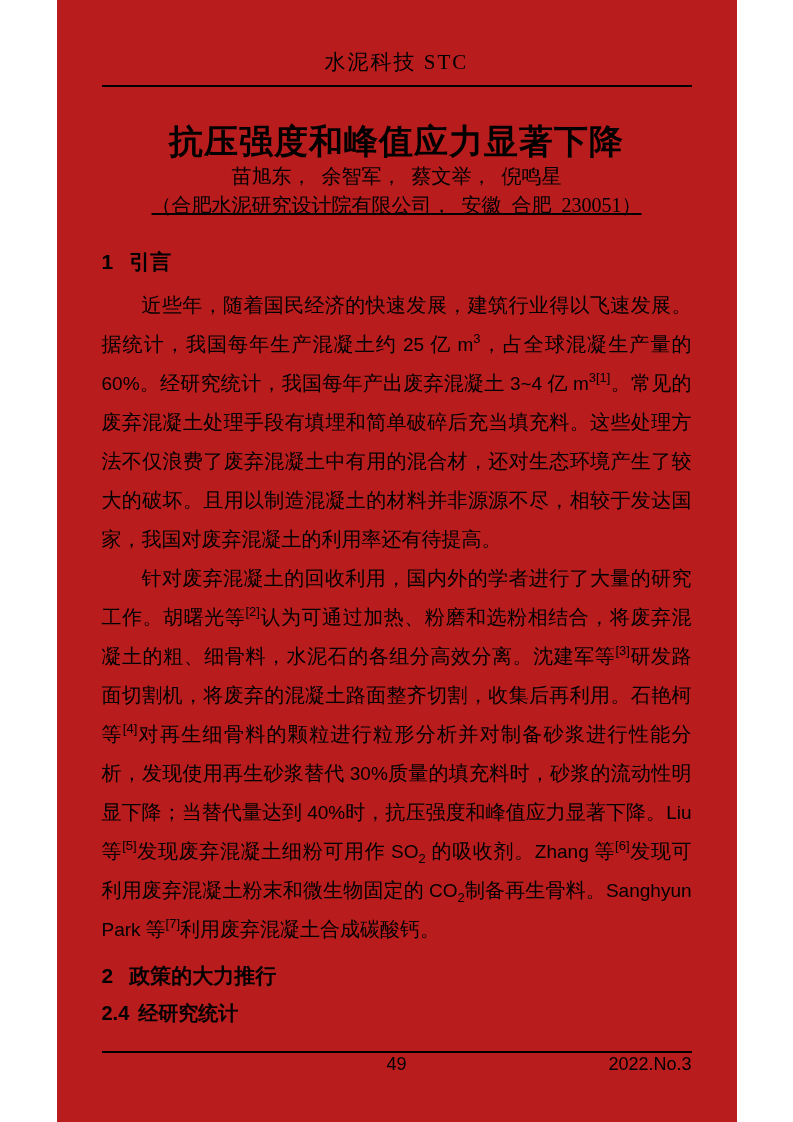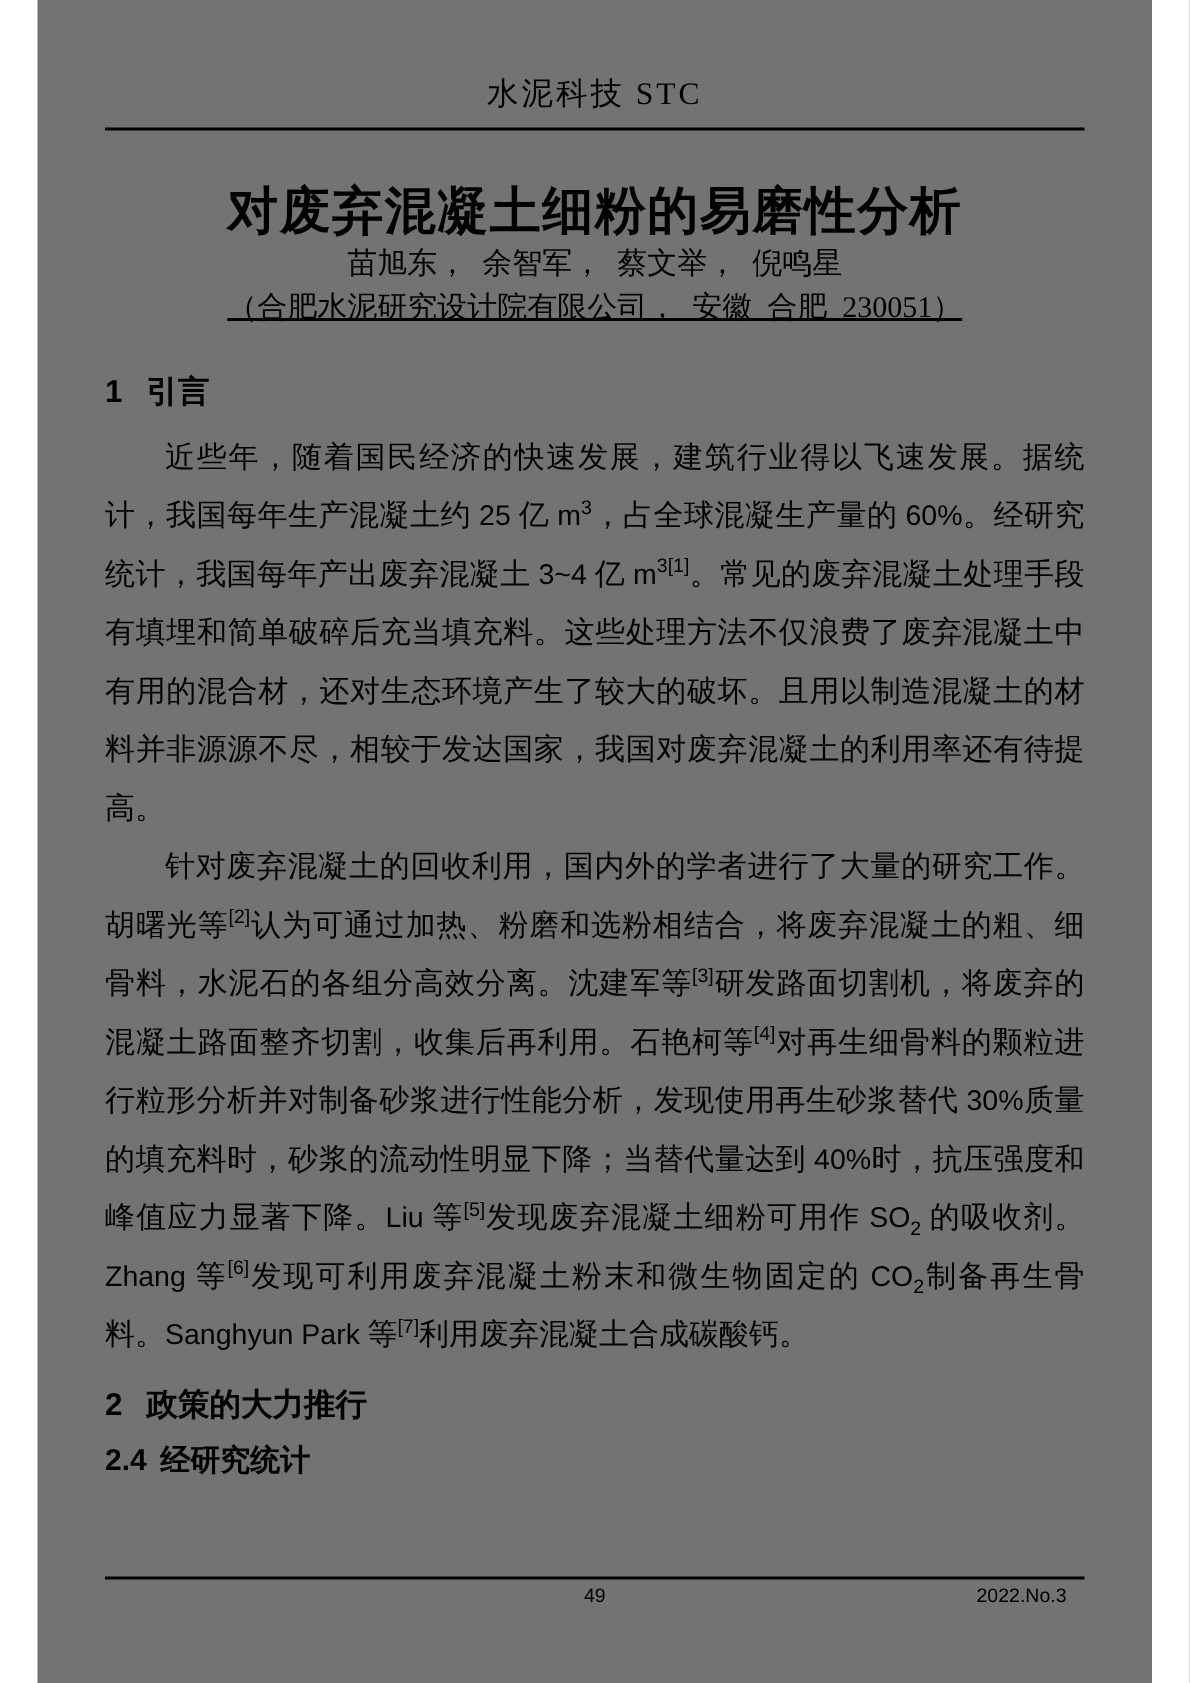--- a/index.html
+++ b/index.html
@@ -2,24 +2,24 @@
 <html><head>
 <meta charset="utf-8">
 <style>
   html, body {
     margin: 0;
     padding: 0;
     background: #ffffff;
   }
   .page {
     position: relative;
-    width: 743px;
+    width: 680px;
     height: 1122px;
     margin: 0 auto;
-    background: #737373;
+    background: #b91c1c;
     color: #000000;
     box-sizing: border-box;
     padding: 0 45px;
     overflow: hidden;
     font-family: "Liberation Serif", "DejaVu Serif", serif;
   }
   .running-head {
     text-align: center;
     font-size: 21px;
     line-height: 25px;
@@ -89,47 +89,47 @@
   }
   .para sup { vertical-align: super; }
   .para sub { vertical-align: sub; }
   .footer {
     position: absolute;
     left: 45px;
     right: 45px;
     top: 1051px;
     border-top: 2.5px solid #000000;
     font-family: "Liberation Sans", "DejaVu Sans", sans-serif;
-    font-size: 13px;
+    font-size: 18px;
     line-height: 20px;
   }
   .footer-row {
     position: relative;
     height: 22px;
   }
   .page-number {
     position: absolute;
     left: 50%;
     transform: translateX(-50%);
     top: 1px;
   }
   .issue {
     position: absolute;
-    right: 12px;
+    right: 0;
     top: 1px;
   }
 </style>
 </head>
 <body>
 
 <div class="page">
 
   <div class="running-head">水泥科技 STC</div>
 
-  <h1 class="article-title">对废弃混凝土细粉的易磨性分析</h1>
+  <h1 class="article-title">抗压强度和峰值应力显著下降</h1>
 
   <div class="authors">苗旭东，  余智军，  蔡文举，  倪鸣星</div>
 
   <div class="affiliation">（合肥水泥研究设计院有限公司，  安徽  合肥  230051）</div>
 
   <h2 class="sec-head">
     <span>1</span>
     <span>引言</span>
   </h2>
 

